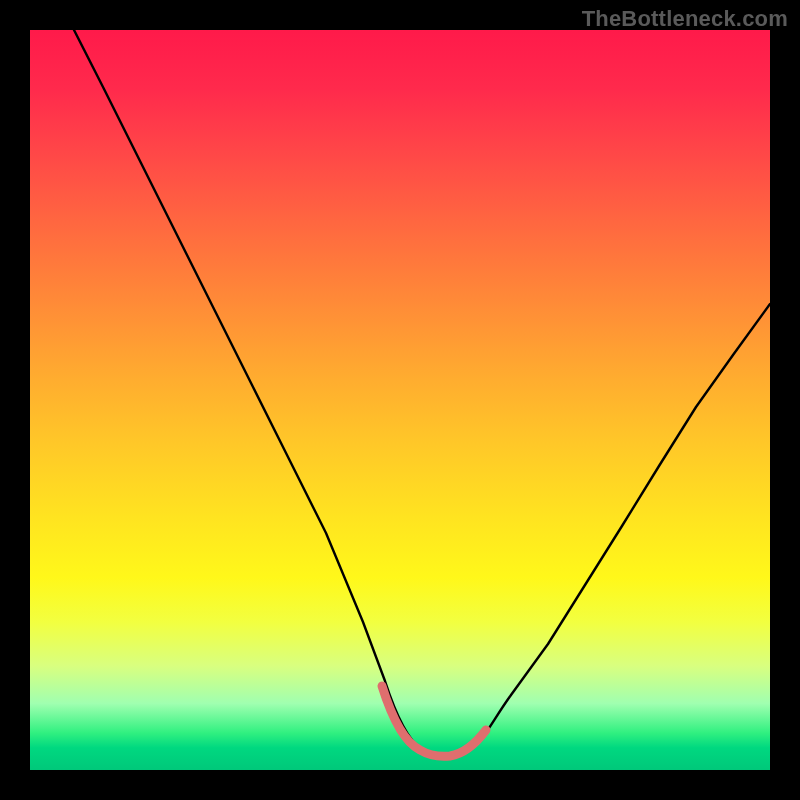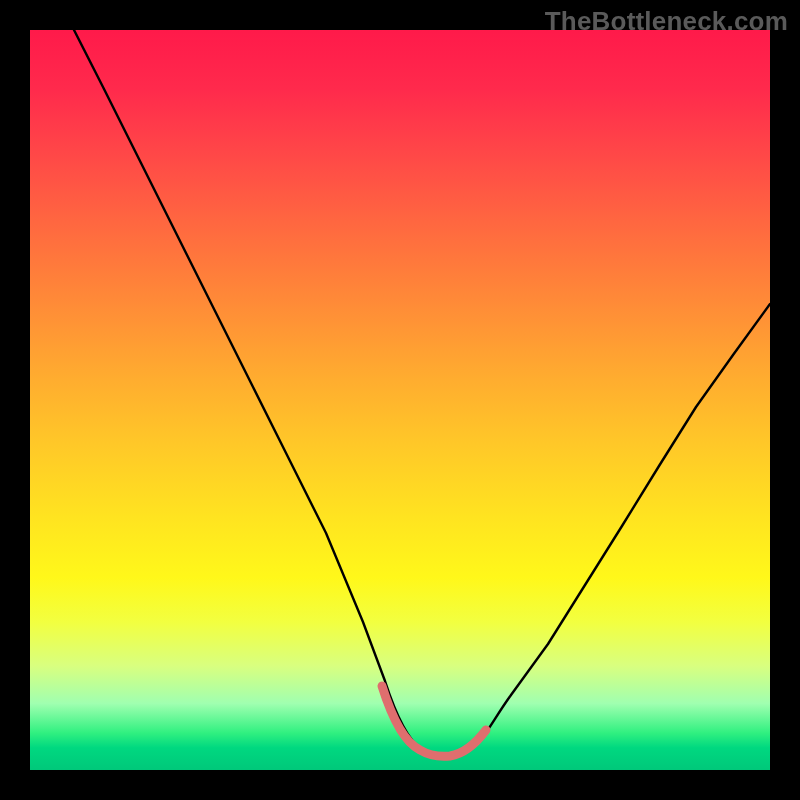--- a/index.html
+++ b/index.html
@@ -41,21 +41,21 @@
       #00d880 97%,
       #00c87a 100%
     );
     overflow: hidden;
   }
   .watermark {
     position: absolute;
     top: 6px;
     right: 12px;
     color: #5a5a5a;
-    font-size: 26px;
+    font-size: 22px;
     font-weight: 600;
     letter-spacing: 0.2px;
     user-select: none;
   }
   svg.curve {
     position: absolute;
     left: 0;
     top: 0;
     width: 740px;
     height: 740px;

